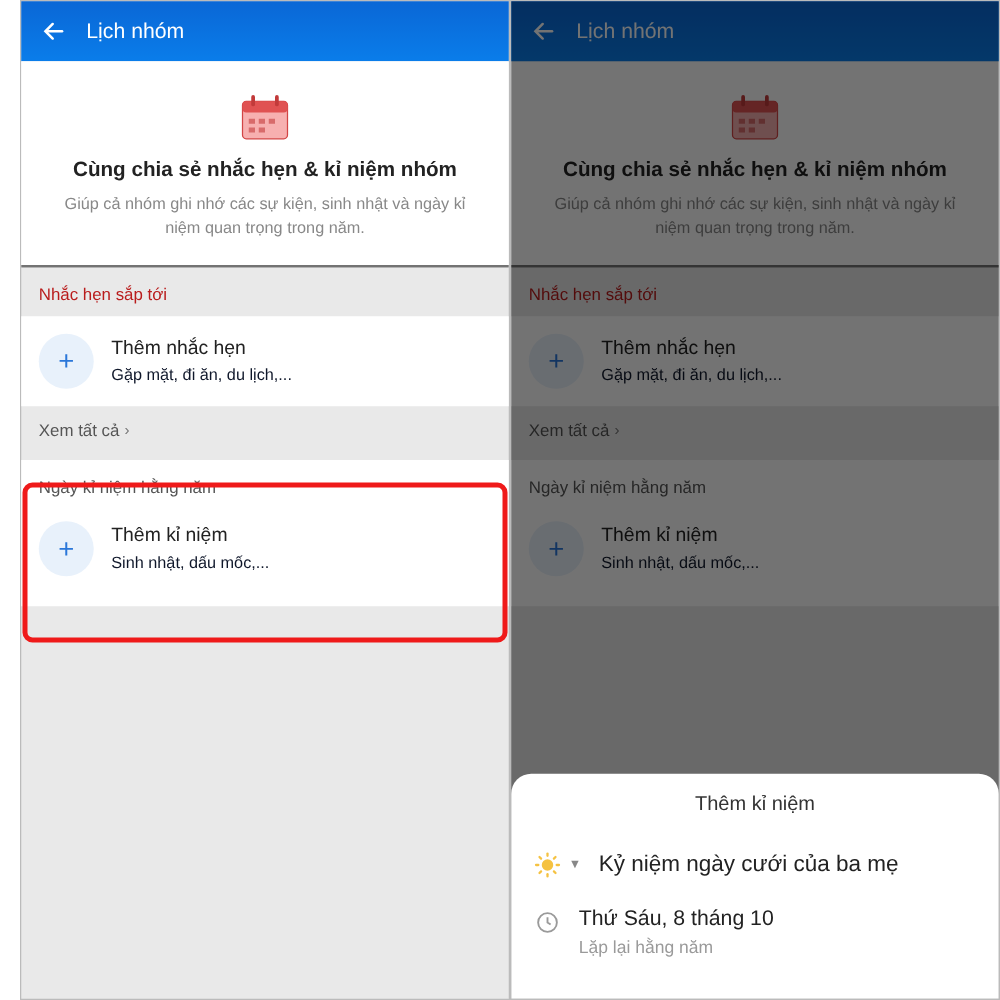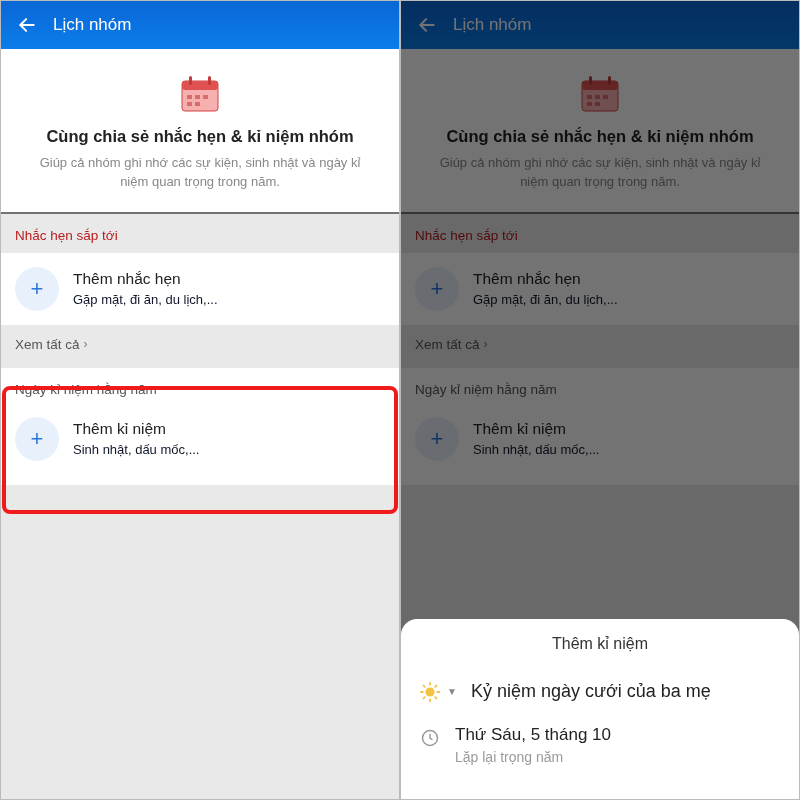--- a/index.html
+++ b/index.html
@@ -1,17 +1,17 @@
 <!DOCTYPE html>
 <html><head>
 <meta charset="utf-8">
 <style>
   * { box-sizing: border-box; margin: 0; padding: 0; }
   html, body { width: 800px; height: 800px; overflow: hidden; font-family: -apple-system, Helvetica, Arial, sans-serif; }
-  .wrap { display: flex; width: 800px; height: 668px; }
+  .wrap { display: flex; width: 800px; height: 668px; padding-left: 16px; }
   .pane { width: 400px; height: 800px; position: relative; background: #e9e9e9; border: 1px solid #bbb; }
   
   .header { background: linear-gradient(180deg,#0a67d6,#0a7dea); height: 48px; display:flex; align-items:center; padding:0 14px; color:#fff; }
   .header .back { width:24px; height:24px; display:flex; align-items:center; justify-content:center; margin-right:14px; }
   .header .back svg{ stroke:#fff; }
   .header .title { font-size:17px; font-weight:500; }
   
   .intro { background:#fff; padding: 22px 28px 20px; text-align:center; border-bottom:2px solid #737373;}
   .intro .cal-icon { width:48px; height:48px; margin:0 auto 8px; }
   .intro h2 { font-size:16.5px; font-weight:600; color:#222; margin-bottom:8px; }
@@ -184,21 +184,21 @@
           </div>
       </div>
       <div class="sheet-row">
         <div class="ic">
           <svg viewBox="0 0 24 24" width="20" height="20" fill="none" stroke="#9a9a9a" stroke-width="1.8">
               <circle cx="12" cy="12" r="9"></circle>
               <path d="M12 7v5l3 2"></path>
             </svg>
         </div>
         <div class="txt">
-          <div class="line1">Thứ Sáu, 5 tháng 10</div>
-          <div class="line2">Lặp lại trọng năm</div>
+          <div class="line1">Thứ Sáu, 8 tháng 10</div>
+          <div class="line2">Lặp lại hằng năm</div>
         </div>
       </div>
     </div>
     <div class="hl hl2"></div>
   </div>
 
 </div>
 
 </body></html>

